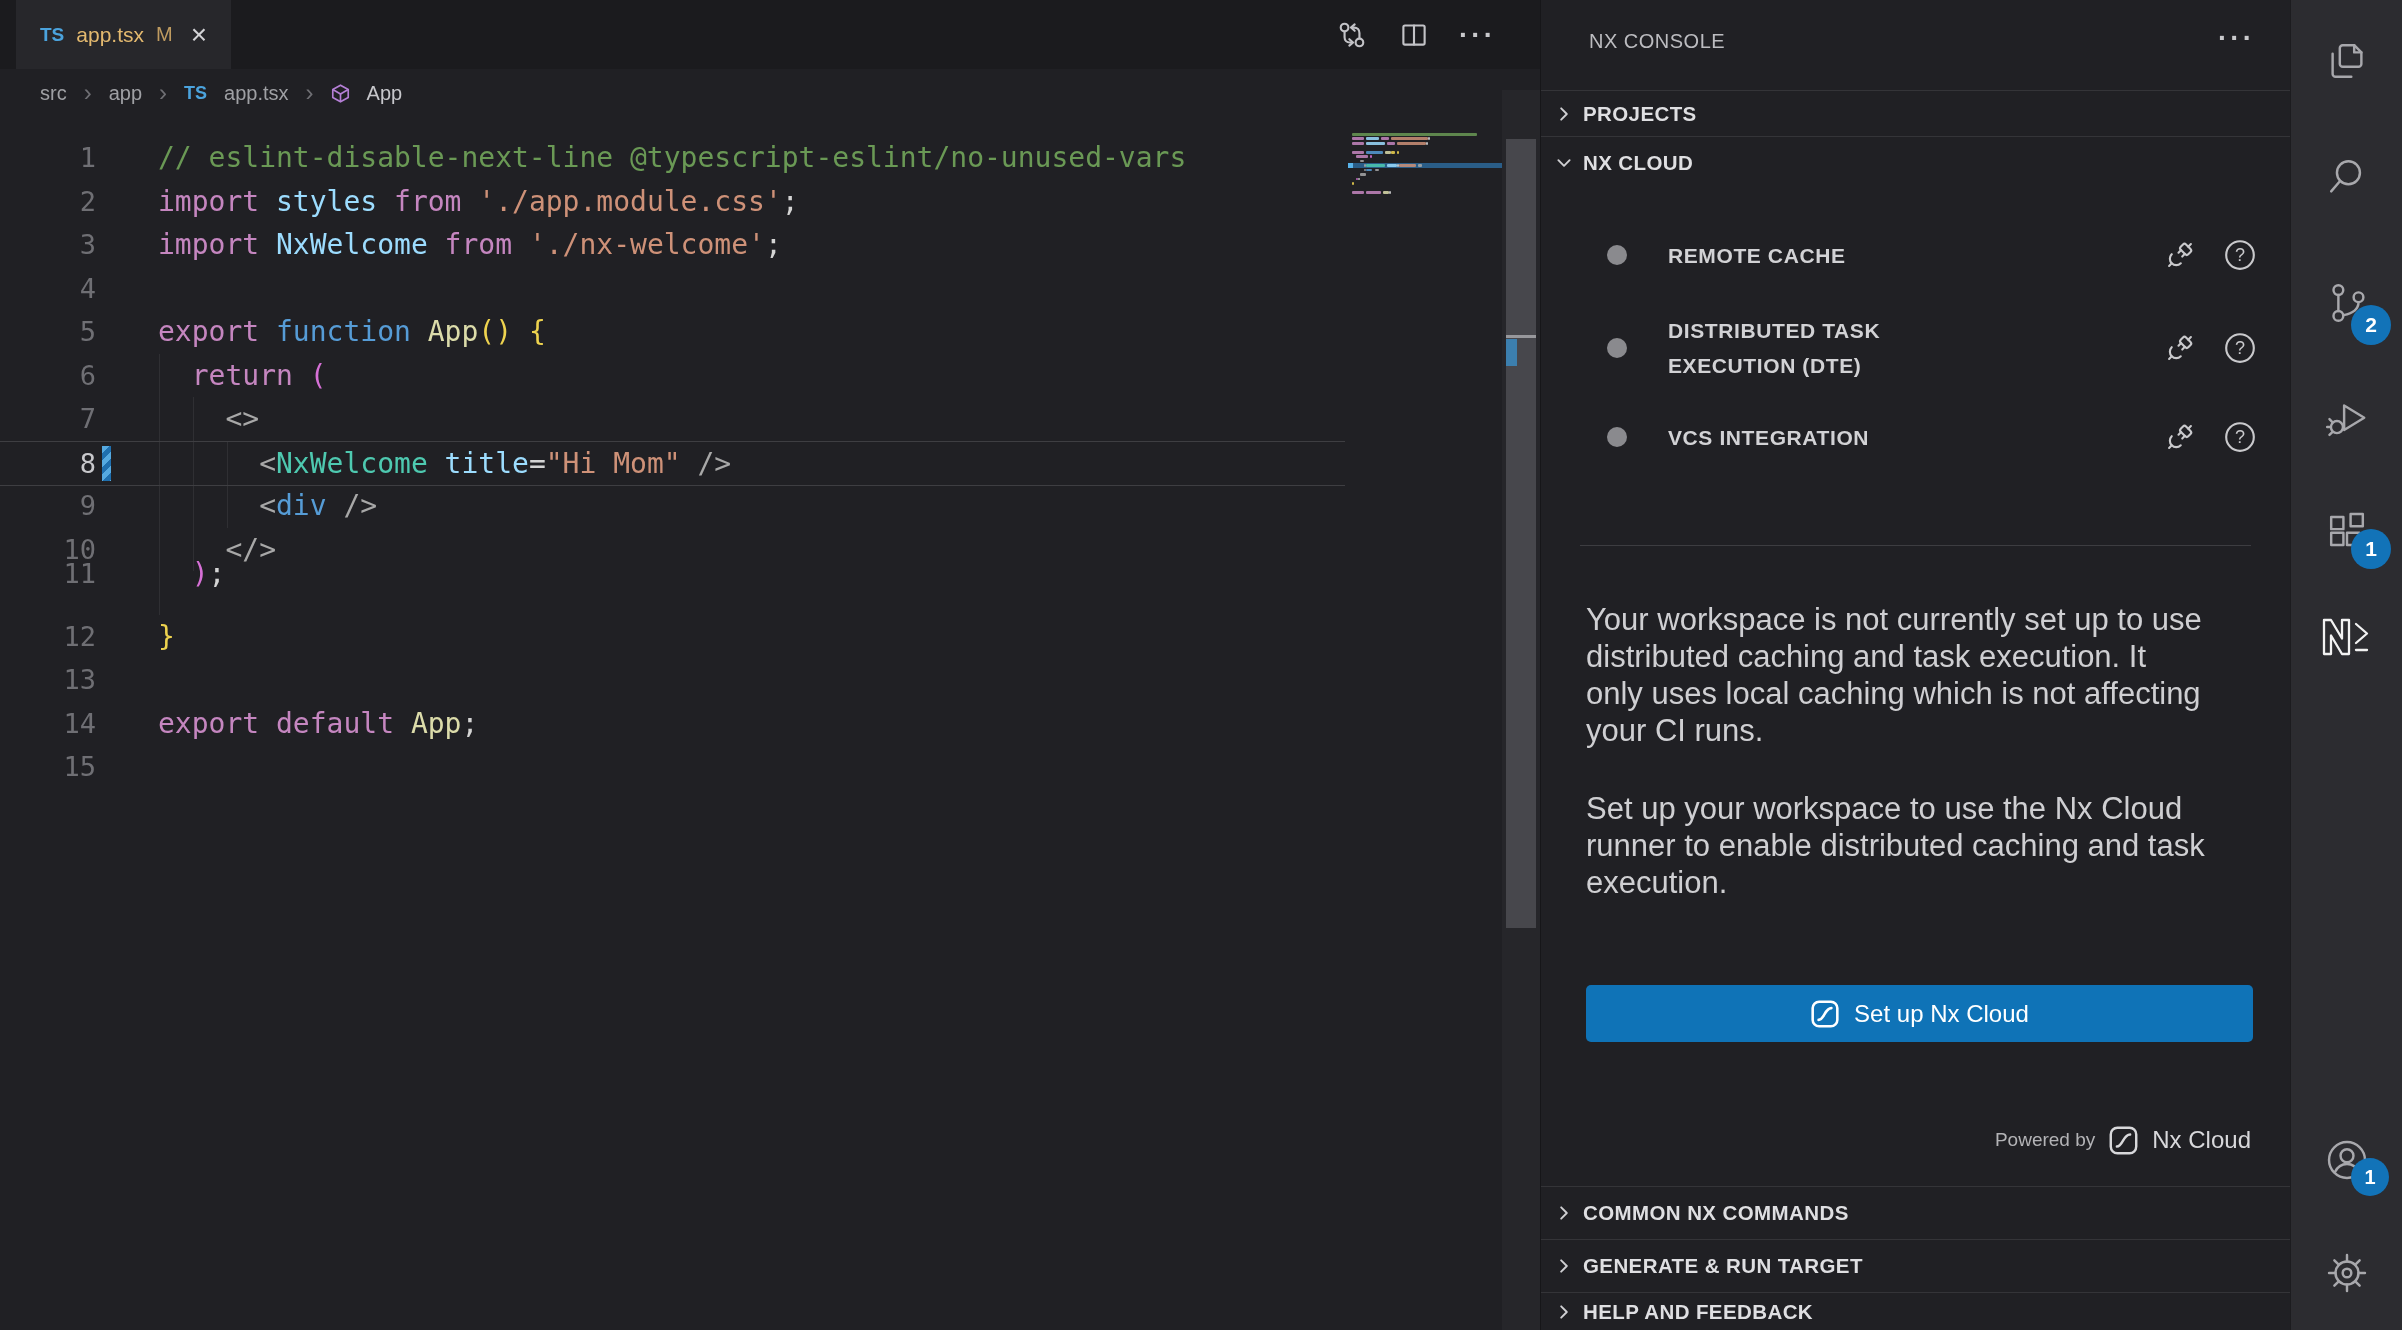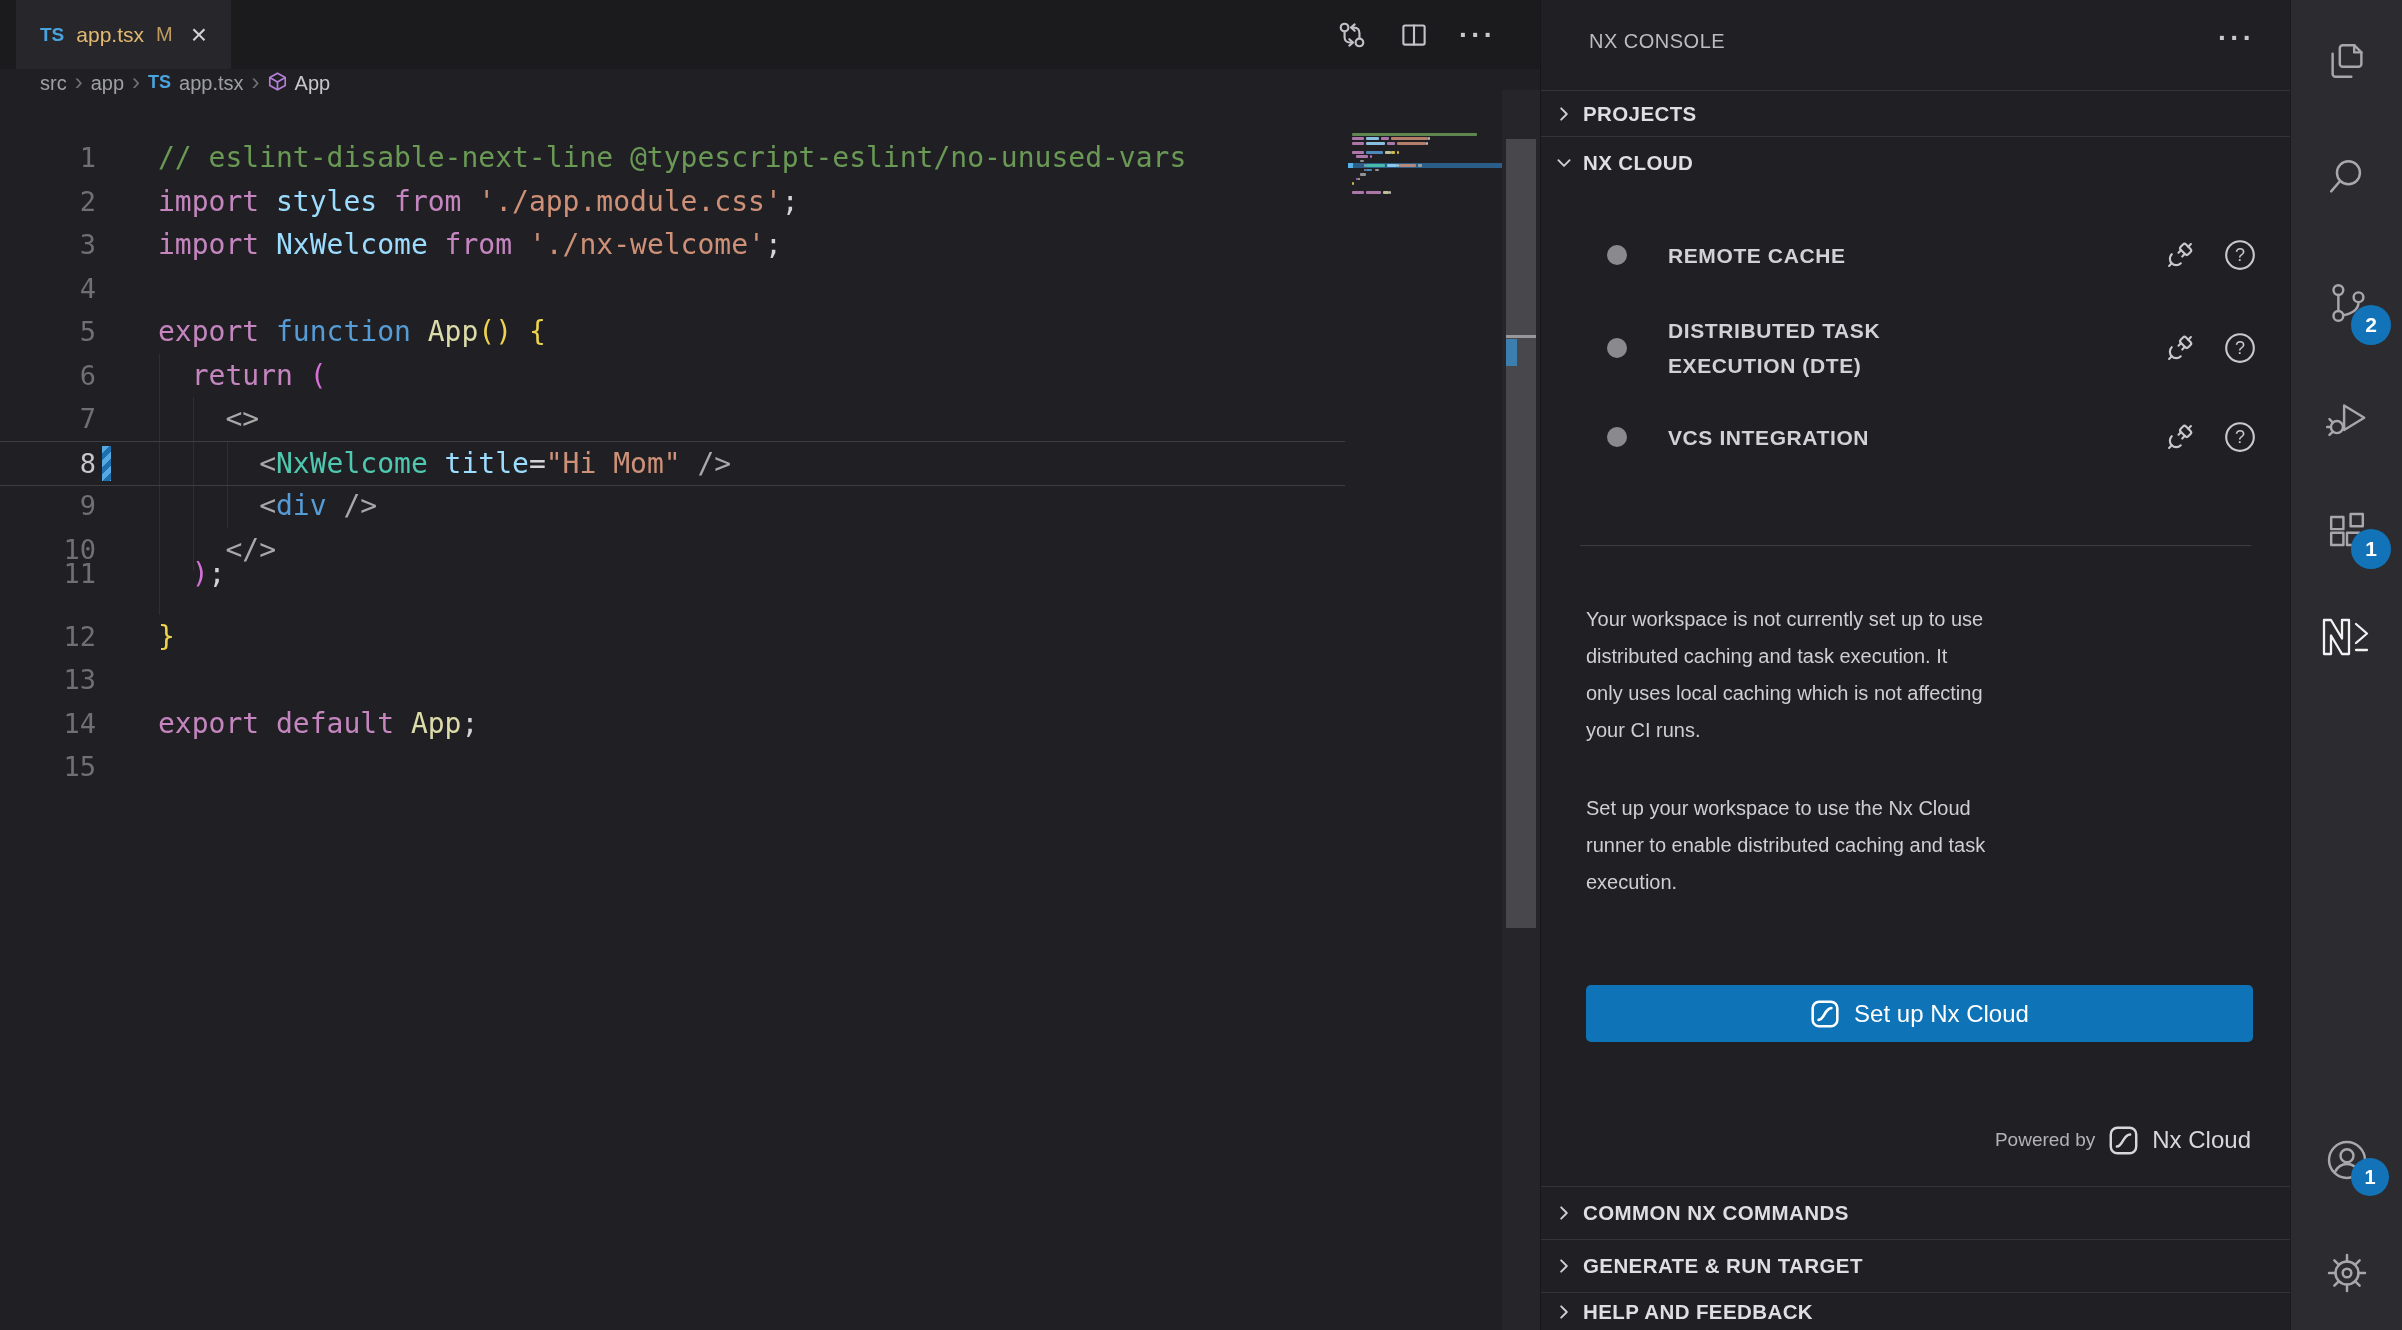--- a/index.html
+++ b/index.html
@@ -11,21 +11,21 @@
   .tabbar{position:absolute;left:0;top:0;width:1540px;height:69px;background:#1b1b1e;}
   .tab{position:absolute;left:16px;top:0;height:69px;background:#27272b;display:flex;align-items:center;
        gap:12px;padding:0 24px;cursor:pointer;}
   .tab .ts-badge{color:#4ba3dd;font-weight:700;font-size:19px;}
   .tab .tab-name{color:#e3b96f;font-size:21px;}
   .tab .tab-mod{color:#bf9b60;font-size:20px;}
   .tab .tab-close{color:#d3d3d6;font-size:28px;line-height:28px;margin-left:6px;}
   .editor-actions{position:absolute;right:44px;top:0;height:69px;display:flex;align-items:center;gap:28px;}
   .ellipsis{color:#c9c9cc;font-size:28px;letter-spacing:3px;font-weight:700;}
 
-  .breadcrumb{position:absolute;left:40px;top:72px;height:42px;display:flex;gap:8px;
+  .breadcrumb{position:absolute;left:40px;top:72px;height:42px;display:flex;align-items:center;gap:17px;
               font-size:20px;color:#9fa0a4;}
   .breadcrumb .sep{color:#6f6f74;font-size:24px;line-height:20px;}
   .breadcrumb .ts-badge{color:#4ba3dd;font-weight:700;font-size:18px;}
   .breadcrumb .bc-symbol{color:#c7c7cb;}
 
   .code-layer{position:absolute;left:0;top:0;width:1540px;height:1330px;
               font-family:"DejaVu Sans Mono",monospace;font-size:28px;}
   .cl{position:absolute;left:0;width:1345px;height:43.5px;line-height:43.5px;white-space:pre;}
   .cl .ln{position:absolute;left:0;top:0;width:96px;text-align:right;color:#6f6f74;font-size:27px;}
   .cl.active .ln{color:#c8c8cc;}
@@ -52,21 +52,21 @@
   .panel-menu{position:absolute;right:36px;top:22px;}
   .sec-row{position:absolute;left:0;width:750px;border-top:1px solid #343438;display:flex;
            align-items:center;gap:10px;padding-left:14px;box-sizing:border-box;cursor:pointer;}
   .sec-label{font-size:20.5px;font-weight:700;color:#dfdfe2;letter-spacing:0.4px;}
   .nx-item{position:absolute;left:10px;width:750px;display:flex;align-items:center;}
   .bullet{position:absolute;left:56px;width:20px;height:20px;border-radius:50%;background:#8a8a8e;}
   .nx-item-label{position:absolute;left:117px;font-size:21px;font-weight:700;color:#d2d2d5;
                  letter-spacing:0.6px;line-height:35px;white-space:pre-line;}
   .item-icons{position:absolute;right:44px;display:flex;gap:26px;}
   .divider{position:absolute;left:39px;width:671px;height:1px;background:#3d3d41;}
-  .para{position:absolute;left:45px;width:690px;font-size:20px;line-height:37px;color:#cfcfd2;
+  .para{position:absolute;left:45px;width:690px;font-size:31px;line-height:37px;color:#cfcfd2;
         white-space:pre-line;}
   .setup-btn{position:absolute;left:45px;top:985px;width:667px;height:57px;background:#0f73b7;
              border:none;border-radius:5px;display:flex;align-items:center;justify-content:center;
              gap:14px;color:#ffffff;font-size:24px;font-family:"Liberation Sans",sans-serif;cursor:pointer;}
   .powered{position:absolute;right:40px;top:1118px;height:44px;display:flex;align-items:center;gap:13px;}
   .powered .pb{font-size:19px;color:#b3b3b6;}
   .powered .brand{font-size:24px;color:#d8d8db;}
 
   
   .activitybar{position:absolute;left:2290px;top:0;width:112px;height:1330px;background:#2c2c30;

